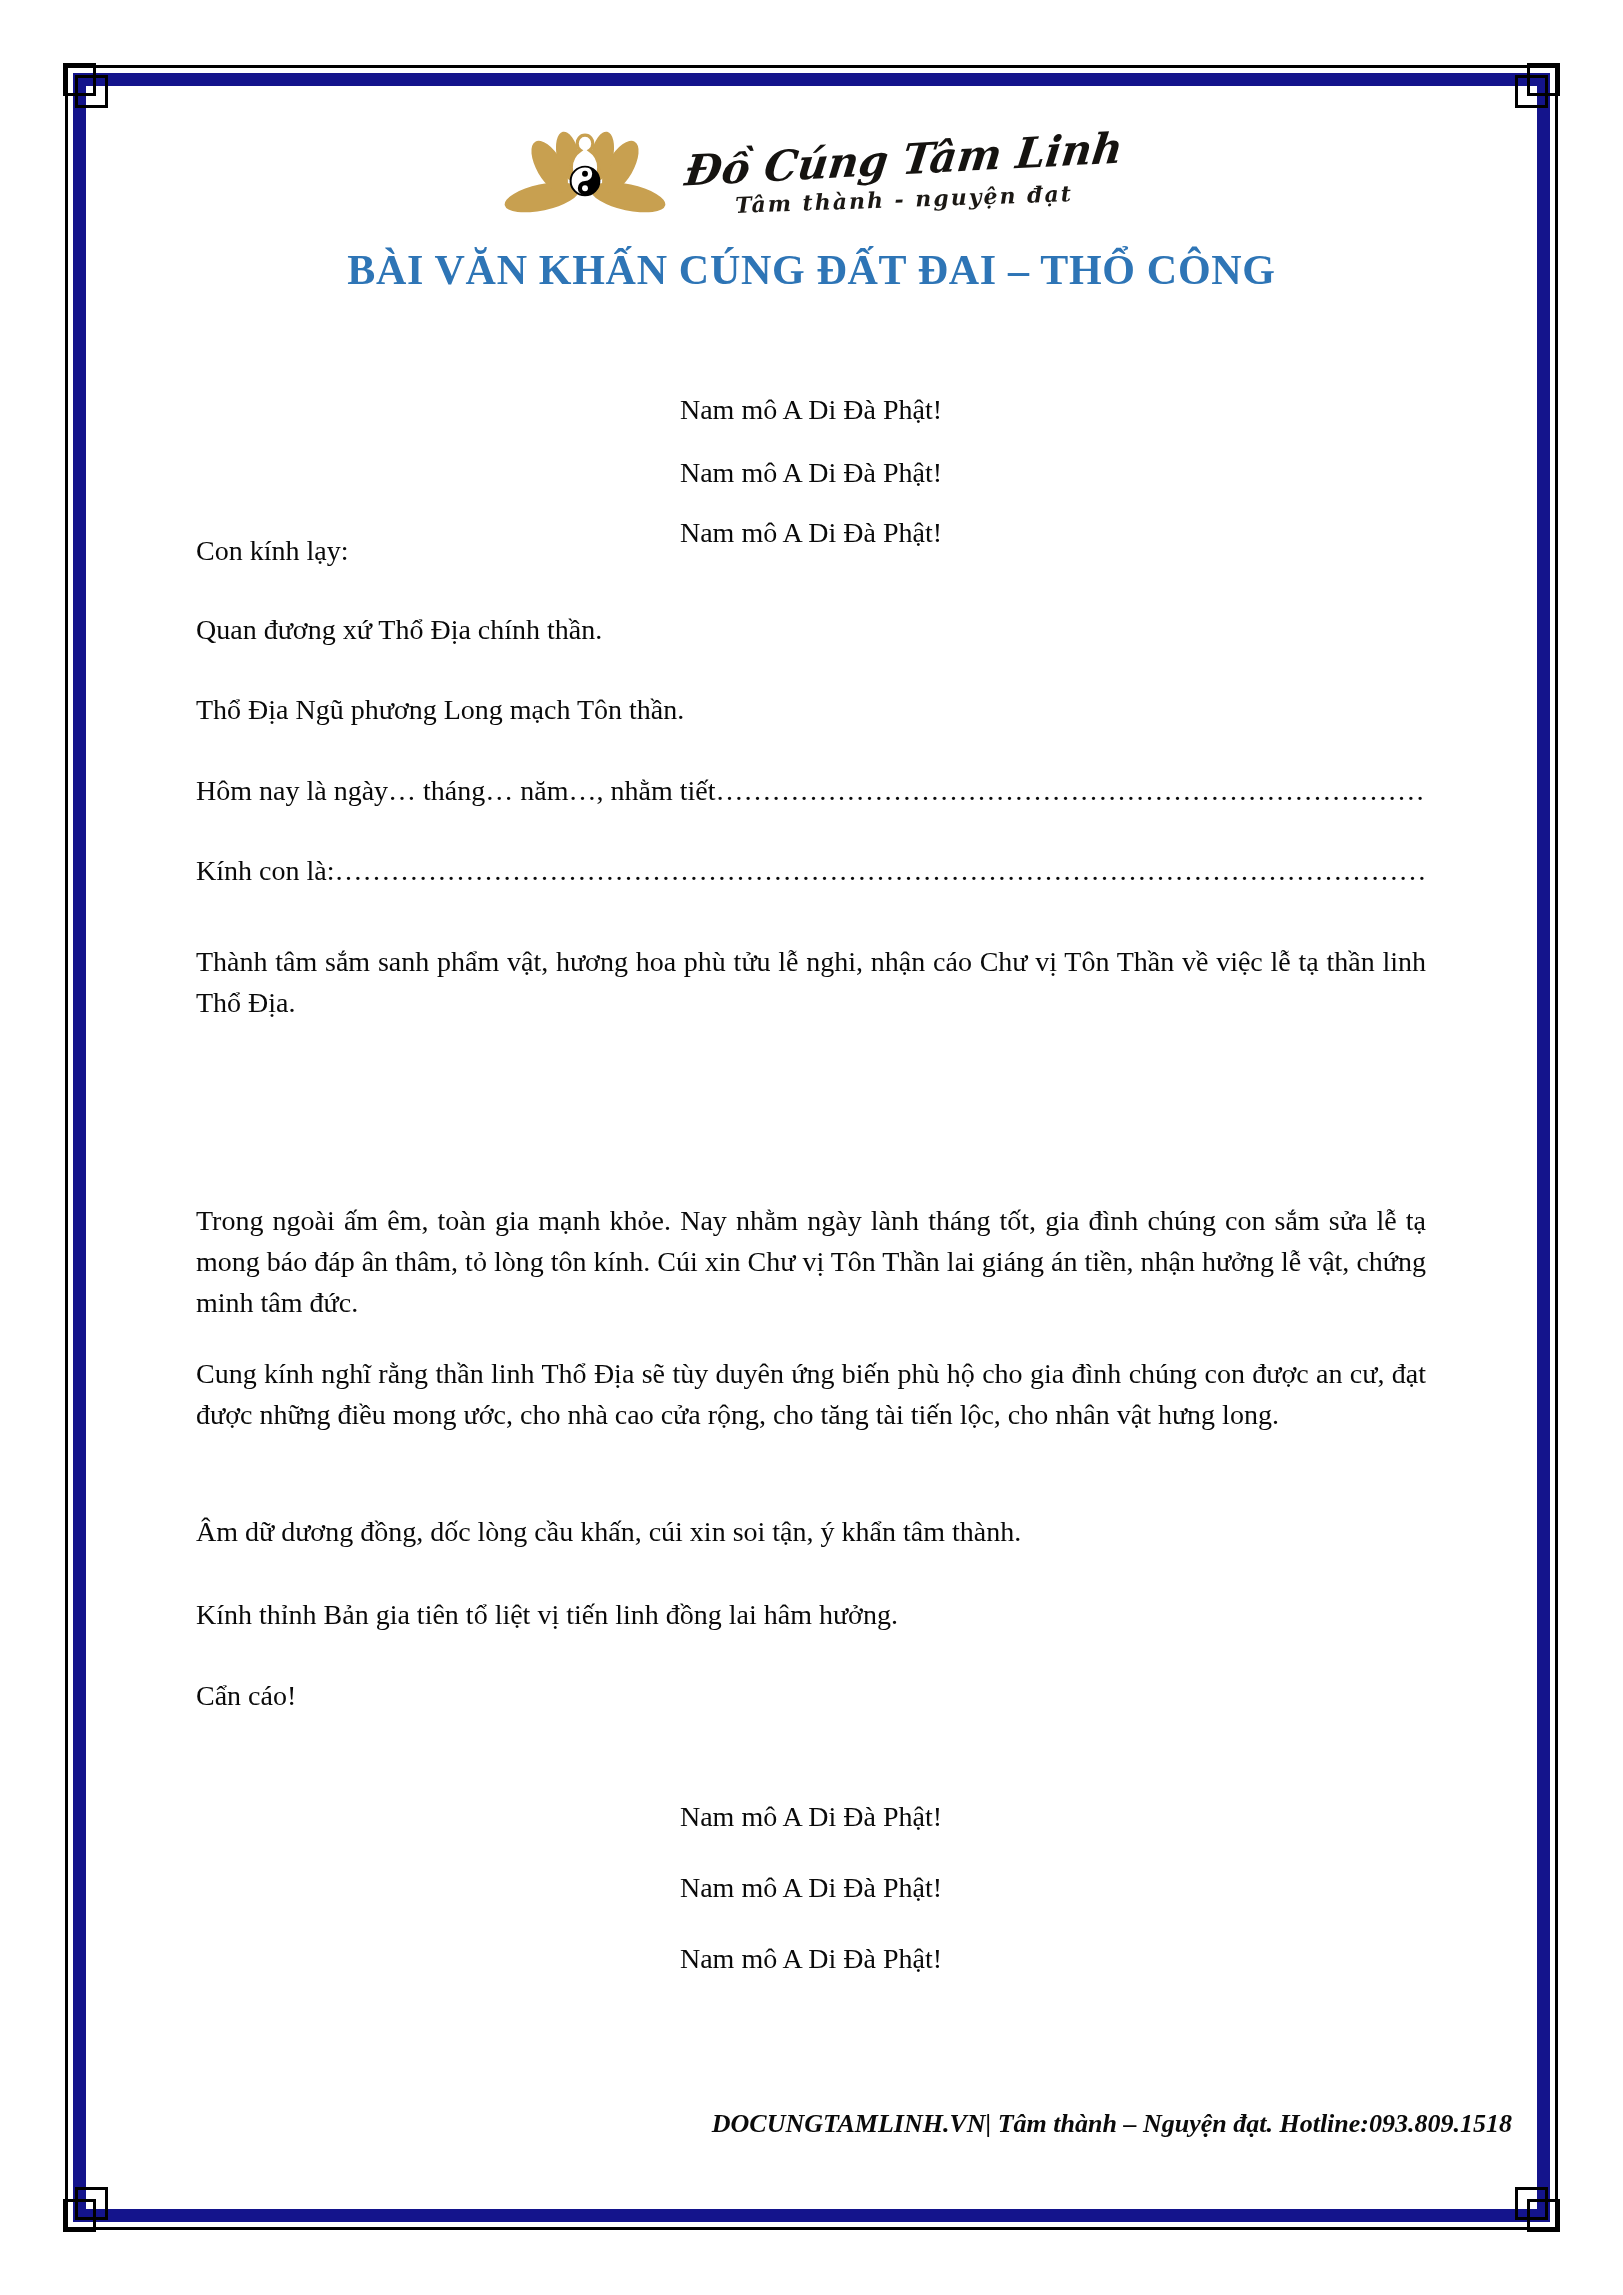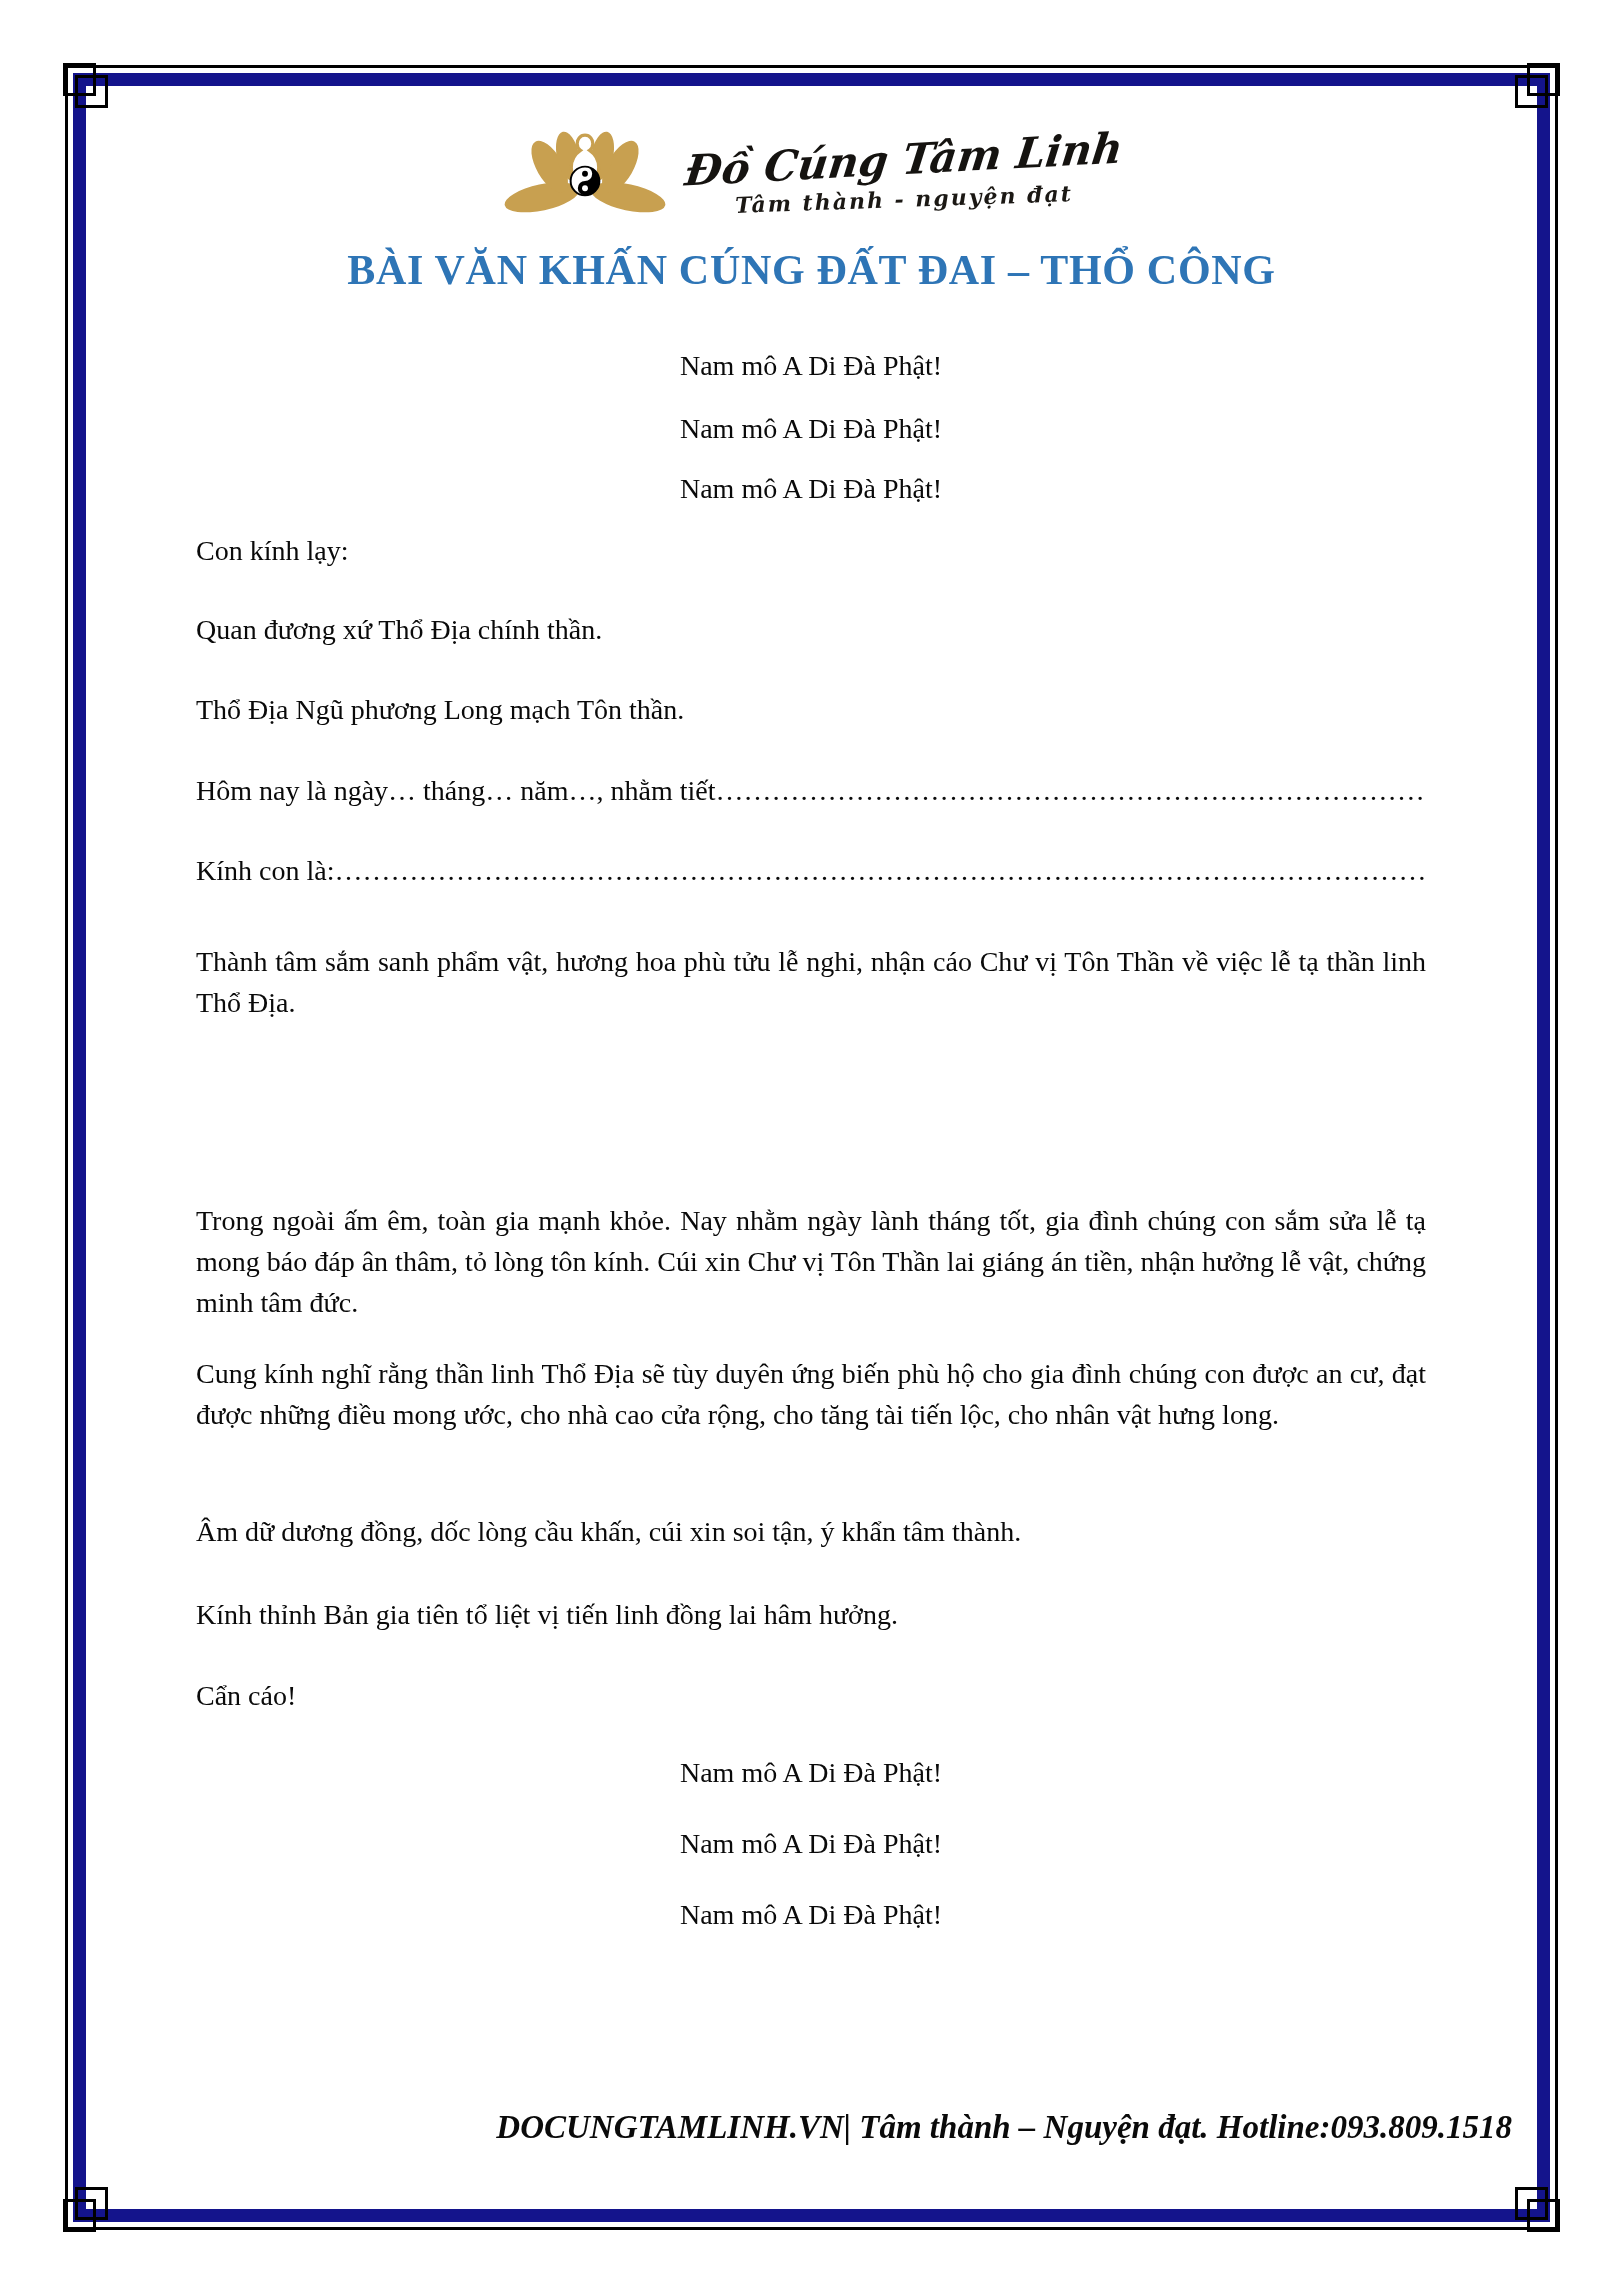--- a/index.html
+++ b/index.html
@@ -29,28 +29,28 @@
            font-size:22px;color:#1b1814;transform:rotate(-2deg);margin-top:2.6px;
            letter-spacing:2px;white-space:nowrap;}
 
   
   .title{position:absolute;top:246px;left:0;width:100%;margin:0;text-align:center;
          font-size:42px;font-weight:bold;color:#2E75B6;letter-spacing:0.7px;z-index:4;}
 
   
   .p{position:absolute;left:196px;width:1230px;margin:0;font-size:28px;
      line-height:41px;z-index:4;}
-  .cent{text-align:center;}
+  .cent{text-align:center;margin-top:44px;}
   .just{text-align:justify;}
   .dotline{display:flex;}
   .dotlabel{white-space:nowrap;}
   .dotfill{flex:1 1 auto;overflow:hidden;white-space:nowrap;}
 
   
-  .footer{position:absolute;top:2109px;right:111px;margin:0;font-size:33px;
+  .footer{position:absolute;top:2109px;right:111px;margin:0;font-size:26px;
           font-weight:bold;font-style:italic;white-space:nowrap;z-index:4;}
 </style>
 </head>
 <body>
 
 <div class="page">
 
   <div class="frame-black"></div>
   <div class="band-navy"></div>
   <div class="knot k-tl-a"></div>

